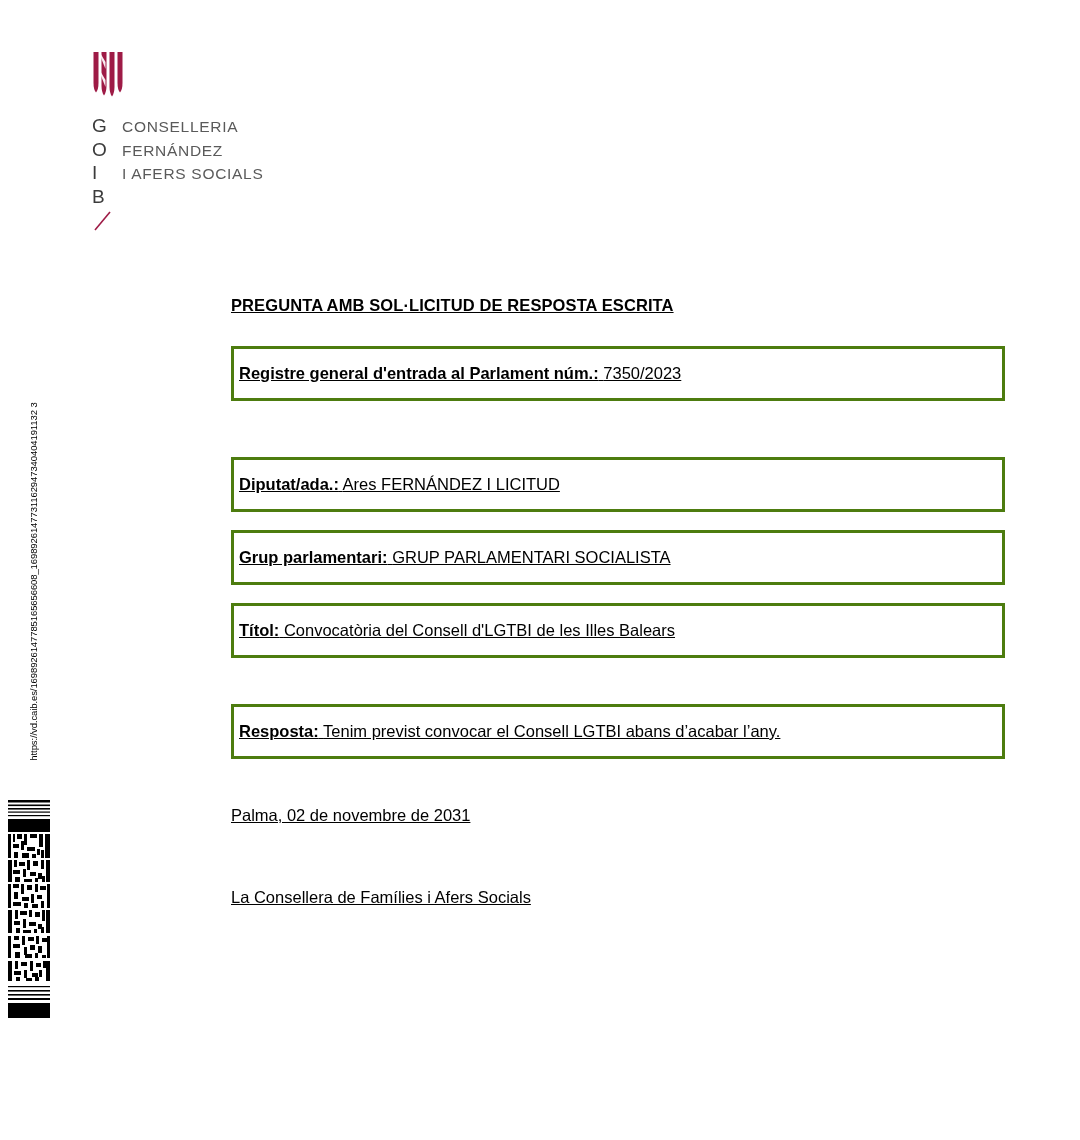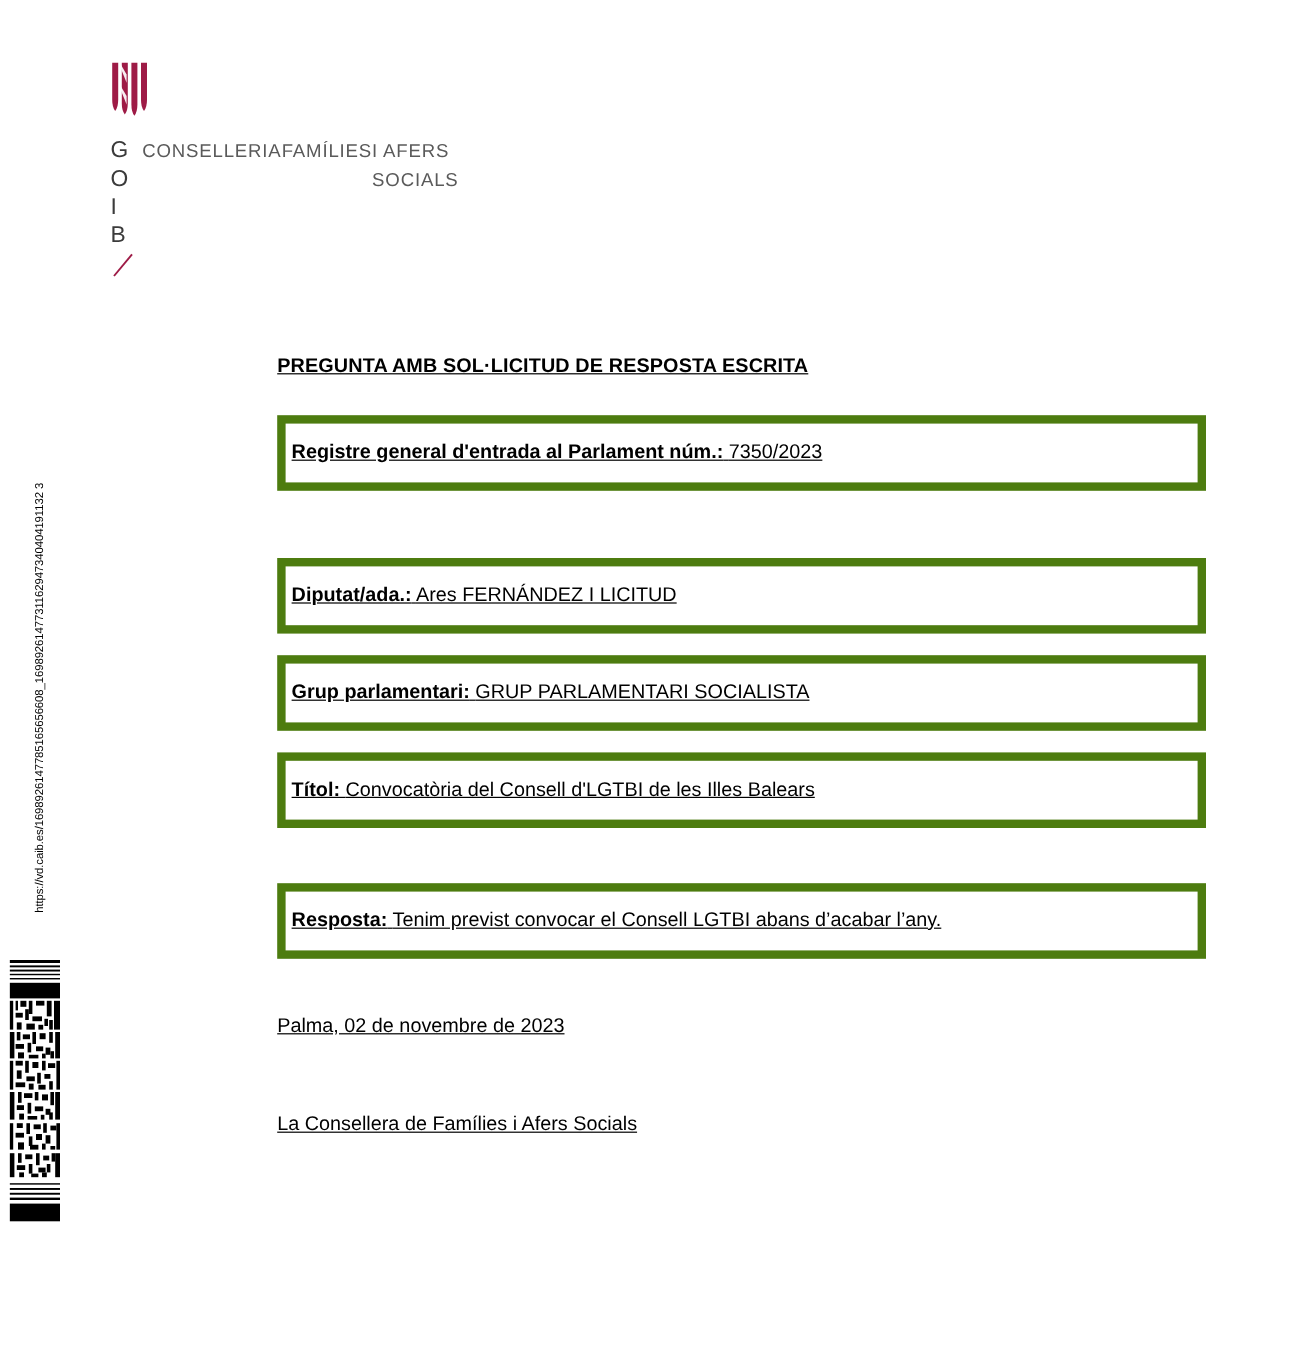--- a/index.html
+++ b/index.html
@@ -73,20 +73,21 @@
     font-family: "Liberation Sans", sans-serif;
     font-size: 19px;
     line-height: 23.5px;
     color: #3b3b3b;
     letter-spacing: 0.5px;
     width: 30px;
   }
   .goib-letters span { display: block; }
   .conselleria-lines {
     display: flex;
+    flex-direction: column;
     font-family: "Liberation Sans", sans-serif;
     font-size: 15.5px;
     line-height: 23.5px;
     letter-spacing: 0.7px;
     color: #5a5a5a;
     padding-top: 1px;
   }
   .slash {
     margin-top: 2px;
     width: 30px;
@@ -103,21 +104,21 @@
   }
   .doc-title {
     font-family: "Liberation Sans", sans-serif;
     font-size: 16.5px;
     font-weight: bold;
     letter-spacing: 0.1px;
     color: #000000;
     margin: 0 0 31px 0;
   }
   .field-box {
-    border: 7px solid #4d7c0f;
+    border: 3px solid #4d7c0f;
     box-sizing: border-box;
     padding: 9px 0 9px 5px;
     font-size: 16.5px;
     line-height: 31px;
     color: #000;
   }
   .field-box .lbl {
     font-weight: bold;
   }
   .field-box .val {
@@ -276,21 +277,21 @@
 
     <div class="logo-text">
       <div class="goib-letters">
         <span>G</span>
         <span>O</span>
         <span>I</span>
         <span>B</span>
       </div>
       <div class="conselleria-lines">
         <span>CONSELLERIA</span>
-        <span>FAMÍLIES</span>
+        <span>FERNÁNDEZ</span>
         <span>I AFERS SOCIALS</span>
       </div>
     </div>
     <svg class="slash" viewBox="0 0 30 22">
       <line x1="3" y1="20" x2="18" y2="2" stroke="#9e1b46" stroke-width="1.6"></line>
     </svg>
   </div>
 
   <div class="doc">
 
@@ -327,20 +328,20 @@
 
 
     <div class="gap-28"></div>
 
     <div class="field-box">
       <span class="lbl">Resposta:</span>
       <span class="val">Tenim previst convocar el Consell LGTBI abans d’acabar l’any.</span>
     </div>
 
     <div class="sign-block">
-      <div class="sign-line">Palma, 02 de novembre de 2023</div>
+      <div class="sign-line">Palma, 02 de novembre de 2031</div>
       <div class="sign-gap-a"></div>
       <div class="sign-line">La Consellera de Famílies i Afers Socials</div>
       <div class="sign-gap-b"></div>
     </div>
 
   </div>
 </div>
 
 </body></html>

